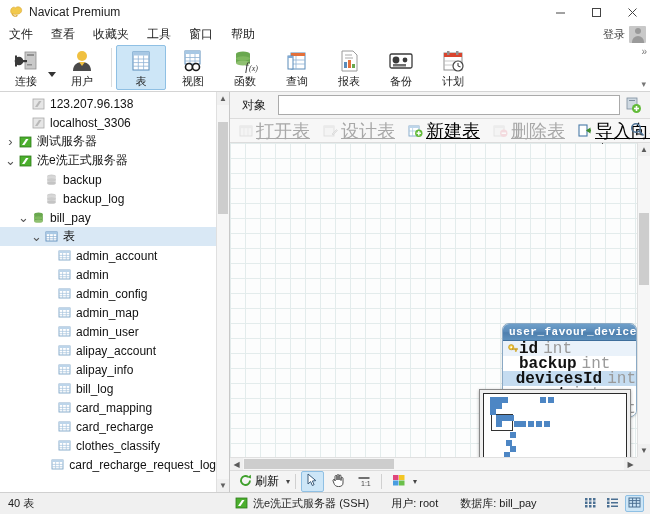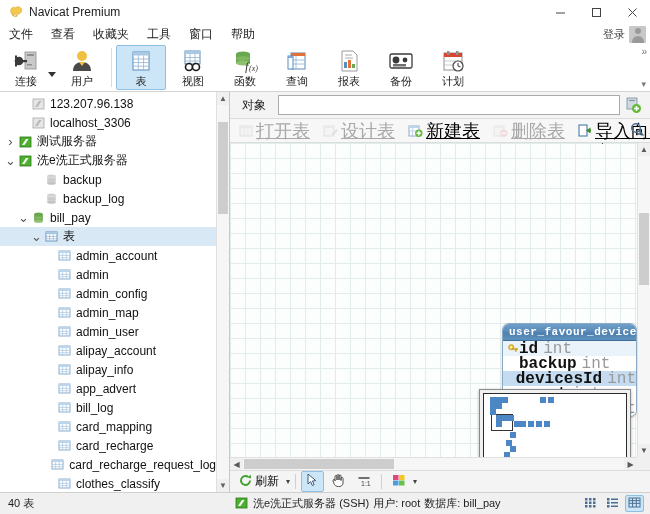--- a/index.html
+++ b/index.html
@@ -130,21 +130,21 @@
   .wm { position:absolute; right:6px; bottom:2px; display:flex; align-items:center; gap:2px; pointer-events:none;}
   .wm-txt { font-size:22px; color:#d8d8d8; font-weight:bold; letter-spacing:-1px;}
   .wm-php { background:#e8455f; color:#fff; border-radius:11px; padding:1px 8px; font-size:14px; font-style:italic; font-weight:bold;}
   .wm-cn { font-size:15px; color:#555; font-weight:bold; }
 
   
   .statusbar { position:absolute; left:0; right:0; bottom:0; height:22px; background:#f0f0f0; border-top:1px solid #d0d0d0;
                display:flex; align-items:center; font-size:11px; color:#222; }
   .st-left { width:231px; padding-left:8px; }
   .st-conn { display:flex; align-items:center; gap:5px; padding-left:4px; }
-  .st-item { margin-left:4px; }
+  .st-item { margin-left:22px; }
   .st-right { margin-left:auto; display:flex; align-items:center; gap:3px; padding-right:6px; }
   .viewbtn { width:19px; height:17px; display:flex; align-items:center; justify-content:center; border:1px solid transparent; border-radius:2px;}
   .viewbtn.on { background:#cde6f7; border-color:#8fc0e4; }
 </style>
 </head>
 <body>
 
 <div id="app">
 
   <div class="titlebar">
@@ -521,34 +521,20 @@
             <span class="tico">
               <svg width="13" height="11" viewBox="0 0 13 11">
                 <rect x="1" y="1" width="11" height="9" fill="#fff" stroke="#7fa6c8" stroke-width=".9"></rect>
                 <rect x="1" y="1" width="11" height="2" fill="#bdd5ea"></rect>
                 <line x1="4.6" y1="3" x2="4.6" y2="10" stroke="#a8c4de" stroke-width=".7"></line>
                 <line x1="8.3" y1="3" x2="8.3" y2="10" stroke="#a8c4de" stroke-width=".7"></line>
                 <line x1="1" y1="5.4" x2="12" y2="5.4" stroke="#a8c4de" stroke-width=".7"></line>
                 <line x1="1" y1="7.7" x2="12" y2="7.7" stroke="#a8c4de" stroke-width=".7"></line>
               </svg>
             </span>
-            <span class="tlabel">app_advert</span>
-          </div>
-          <div class="trow">
-            <span class="arrow" style="margin-left: 43px;"></span>
-            <span class="tico">
-              <svg width="13" height="11" viewBox="0 0 13 11">
-                <rect x="1" y="1" width="11" height="9" fill="#fff" stroke="#7fa6c8" stroke-width=".9"></rect>
-                <rect x="1" y="1" width="11" height="2" fill="#bdd5ea"></rect>
-                <line x1="4.6" y1="3" x2="4.6" y2="10" stroke="#a8c4de" stroke-width=".7"></line>
-                <line x1="8.3" y1="3" x2="8.3" y2="10" stroke="#a8c4de" stroke-width=".7"></line>
-                <line x1="1" y1="5.4" x2="12" y2="5.4" stroke="#a8c4de" stroke-width=".7"></line>
-                <line x1="1" y1="7.7" x2="12" y2="7.7" stroke="#a8c4de" stroke-width=".7"></line>
-              </svg>
-            </span>
             <span class="tlabel">bill_log</span>
           </div>
           <div class="trow">
             <span class="arrow" style="margin-left: 43px;"></span>
             <span class="tico">
               <svg width="13" height="11" viewBox="0 0 13 11">
                 <rect x="1" y="1" width="11" height="9" fill="#fff" stroke="#7fa6c8" stroke-width=".9"></rect>
                 <rect x="1" y="1" width="11" height="2" fill="#bdd5ea"></rect>
                 <line x1="4.6" y1="3" x2="4.6" y2="10" stroke="#a8c4de" stroke-width=".7"></line>
                 <line x1="8.3" y1="3" x2="8.3" y2="10" stroke="#a8c4de" stroke-width=".7"></line>
@@ -577,35 +563,35 @@
             <span class="tico">
               <svg width="13" height="11" viewBox="0 0 13 11">
                 <rect x="1" y="1" width="11" height="9" fill="#fff" stroke="#7fa6c8" stroke-width=".9"></rect>
                 <rect x="1" y="1" width="11" height="2" fill="#bdd5ea"></rect>
                 <line x1="4.6" y1="3" x2="4.6" y2="10" stroke="#a8c4de" stroke-width=".7"></line>
                 <line x1="8.3" y1="3" x2="8.3" y2="10" stroke="#a8c4de" stroke-width=".7"></line>
                 <line x1="1" y1="5.4" x2="12" y2="5.4" stroke="#a8c4de" stroke-width=".7"></line>
                 <line x1="1" y1="7.7" x2="12" y2="7.7" stroke="#a8c4de" stroke-width=".7"></line>
               </svg>
             </span>
+            <span class="tlabel">clothes_classify</span>
+          </div>
+          <div class="trow">
+            <span class="arrow" style="margin-left: 43px;"></span>
+            <span class="tico">
+              <svg width="13" height="11" viewBox="0 0 13 11">
+                <rect x="1" y="1" width="11" height="9" fill="#fff" stroke="#7fa6c8" stroke-width=".9"></rect>
+                <rect x="1" y="1" width="11" height="2" fill="#bdd5ea"></rect>
+                <line x1="4.6" y1="3" x2="4.6" y2="10" stroke="#a8c4de" stroke-width=".7"></line>
+                <line x1="8.3" y1="3" x2="8.3" y2="10" stroke="#a8c4de" stroke-width=".7"></line>
+                <line x1="1" y1="5.4" x2="12" y2="5.4" stroke="#a8c4de" stroke-width=".7"></line>
+                <line x1="1" y1="7.7" x2="12" y2="7.7" stroke="#a8c4de" stroke-width=".7"></line>
+              </svg>
+            </span>
             <span class="tlabel">card_recharge_request_log</span>
-          </div>
-          <div class="trow">
-            <span class="arrow" style="margin-left: 43px;"></span>
-            <span class="tico">
-              <svg width="13" height="11" viewBox="0 0 13 11">
-                <rect x="1" y="1" width="11" height="9" fill="#fff" stroke="#7fa6c8" stroke-width=".9"></rect>
-                <rect x="1" y="1" width="11" height="2" fill="#bdd5ea"></rect>
-                <line x1="4.6" y1="3" x2="4.6" y2="10" stroke="#a8c4de" stroke-width=".7"></line>
-                <line x1="8.3" y1="3" x2="8.3" y2="10" stroke="#a8c4de" stroke-width=".7"></line>
-                <line x1="1" y1="5.4" x2="12" y2="5.4" stroke="#a8c4de" stroke-width=".7"></line>
-                <line x1="1" y1="7.7" x2="12" y2="7.7" stroke="#a8c4de" stroke-width=".7"></line>
-              </svg>
-            </span>
-            <span class="tlabel">clothes_classify</span>
           </div>
         </div>
       <div class="sb-scroll">
         <div class="sb-up">▲</div>
         <div class="sb-thumb"></div>
         <div class="sb-down" style="position:absolute;bottom:0;left:0;right:0;">▼</div>
       </div>
     </div>
 
     <div class="rpane">

